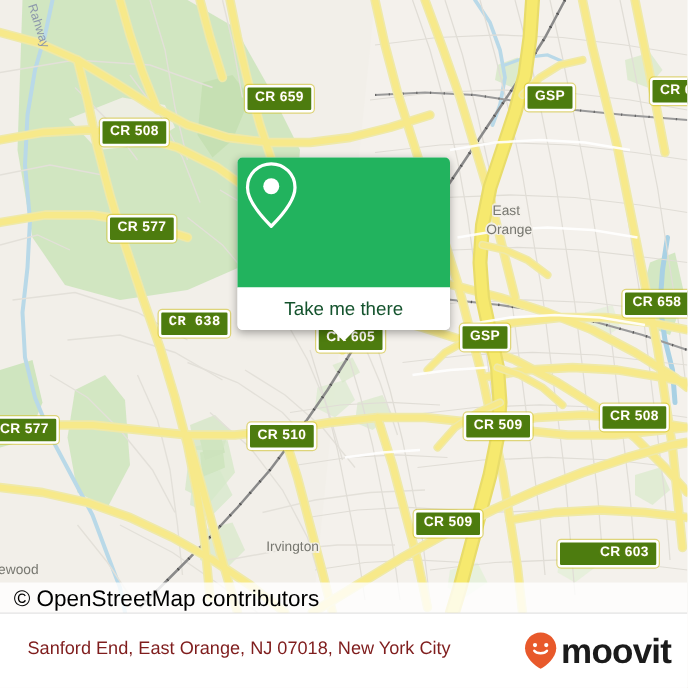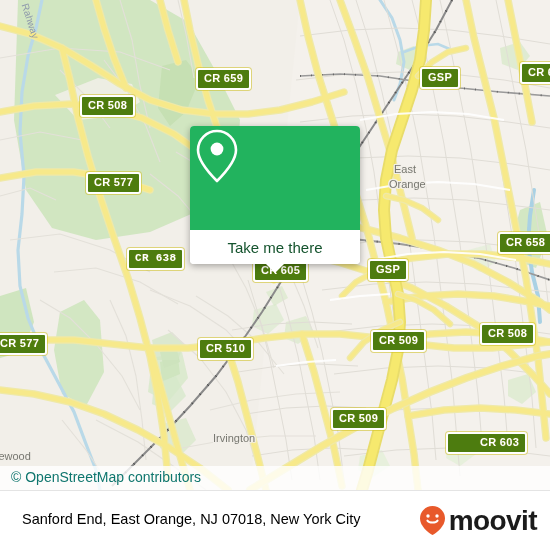--- a/index.html
+++ b/index.html
@@ -23,39 +23,39 @@
   .place{position:absolute;color:#777770;font-size:11px;line-height:15px;white-space:nowrap;
          text-shadow:-1.3px 0 #f2efe9,1.3px 0 #f2efe9,0 -1.3px #f2efe9,0 1.3px #f2efe9,
                      -1px -1px #f2efe9,1px -1px #f2efe9,-1px 1px #f2efe9,1px 1px #f2efe9;}
 
   .river-label{position:absolute;color:#8d98ab;font-size:10px;white-space:nowrap;
                transform:rotate(72deg);transform-origin:0 0;}
 
   
   .attrib{position:absolute;left:0;bottom:0;width:550px;height:24px;
           background:rgba(255,255,255,.80);}
-  .attrib .txt{position:absolute;left:11px;top:3px;font-size:14px;color:#0f766e;
+  .attrib .txt{position:absolute;left:11px;top:3px;font-size:18px;color:#000000;
                font-family:"Liberation Sans",sans-serif;}
 
   
   .card{position:absolute;left:190px;top:126px;width:170px;
         border-radius:4px;box-shadow:0 2px 7px rgba(0,0,0,.33);background:#fff;}
   .card-top{height:104px;background:#22b35e;border-radius:4px 4px 0 0;
             display:flex;align-items:center;justify-content:center;}
   .card-bottom{height:34px;border-radius:0 0 4px 4px;background:#fff;
                display:flex;align-items:center;justify-content:center;}
   .card-bottom .label{font-size:15px;color:#14532d;}
   .card-tail{position:absolute;left:50%;margin-left:-9px;top:100%;width:0;height:0;
              border-left:9px solid transparent;border-right:9px solid transparent;
              border-top:9px solid #ffffff;}
 
   
   .footer{position:absolute;left:0;top:490px;width:550px;height:60px;background:#fff;
           border-top:1px solid #e4e4e4;}
-  .footer .addr{position:absolute;left:22px;top:20px;font-size:14.5px;color:#000000;white-space:nowrap;}
+  .footer .addr{position:absolute;left:22px;top:20px;font-size:14.5px;color:#7f1d1d;white-space:nowrap;}
   .logo{position:absolute;right:13px;top:14px;height:31px;display:flex;align-items:center;gap:3px;justify-content:center;}
   .logo .word{font-size:28px;font-weight:bold;color:#1b1b1b;letter-spacing:-.6px;line-height:28px;}
 </style>
 </head>
 <body>
 
 <div id="root">
 
   <div class="map">
 

